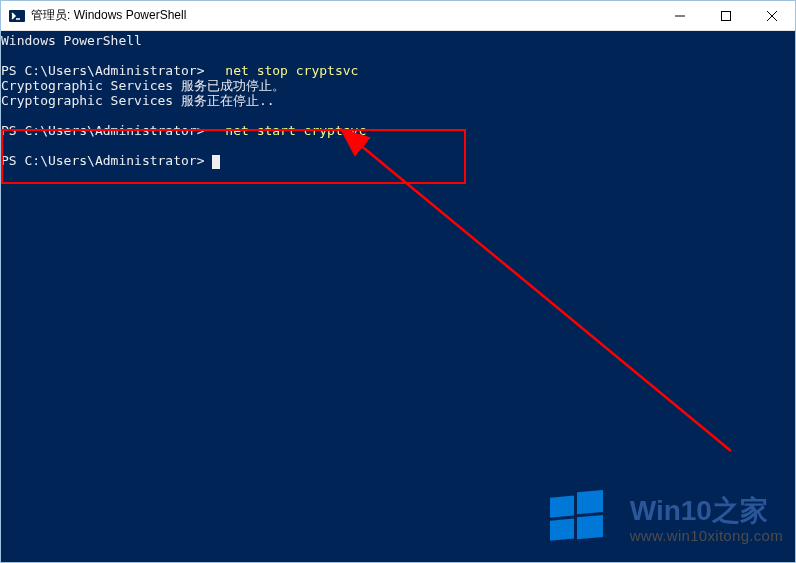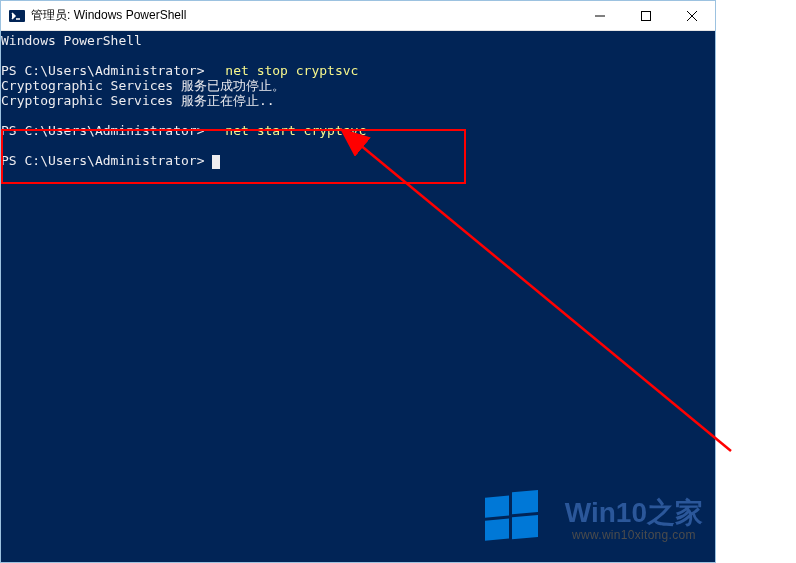--- a/index.html
+++ b/index.html
@@ -11,21 +11,21 @@
     body {
       width: 796px;
       height: 563px;
       background: #fff;
       font-family: Consolas, "Courier New", monospace;
       position: relative;
       overflow: hidden;
     }
     
     .window {
-      width: 716px;
+      width: 796px;
       height: 563px;
       border: 1px solid #9cc2e0;
       background: #bef264;
       display: flex;
       flex-direction: column;
       position: relative;
     }
     
     .titlebar {
       height: 30px;
@@ -138,21 +138,21 @@
     }
     
     .watermark-title {
       font-size: 28px;
       font-weight: 600;
       color: #2b579a;
       line-height: 1.1;
     }
     
     .watermark-url {
-      font-size: 12px;
+      font-size: 15px;
       color: #4c4c4c;
       letter-spacing: 0.3px;
       text-align: center;
     }
     
     .ps-icon-bg {
       fill: #012456;
     }
     
     .ps-icon-arrow {

